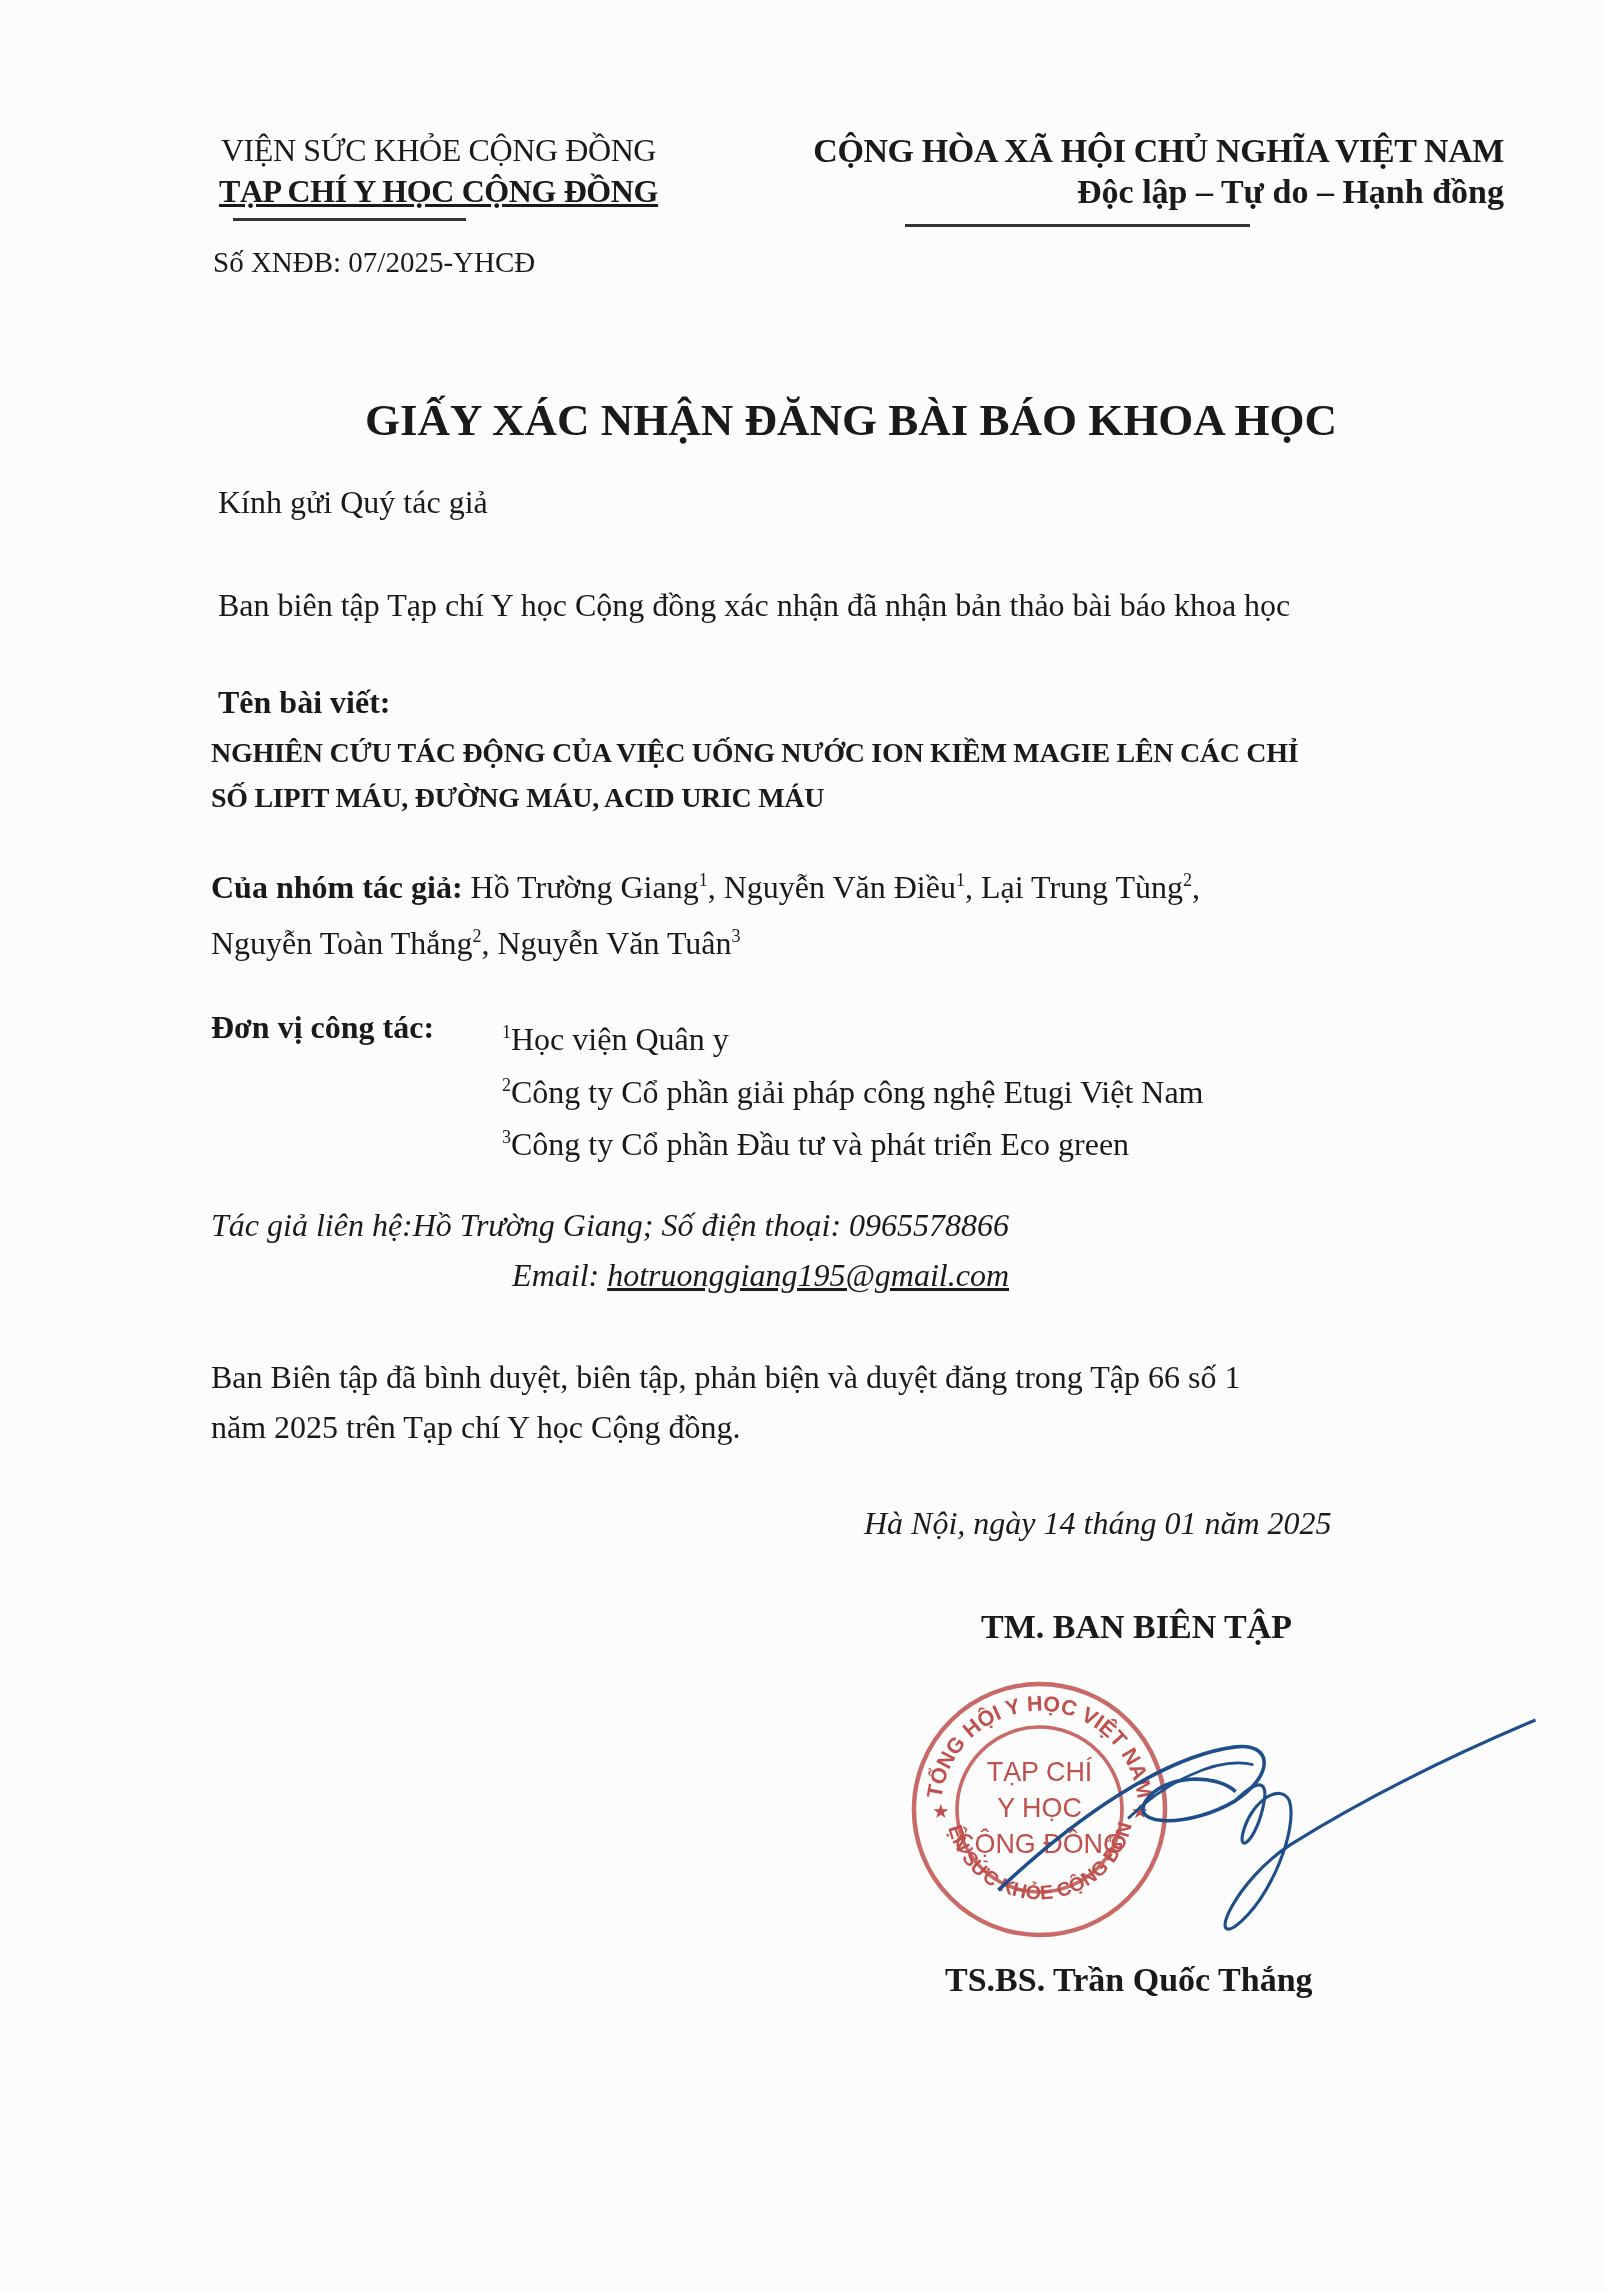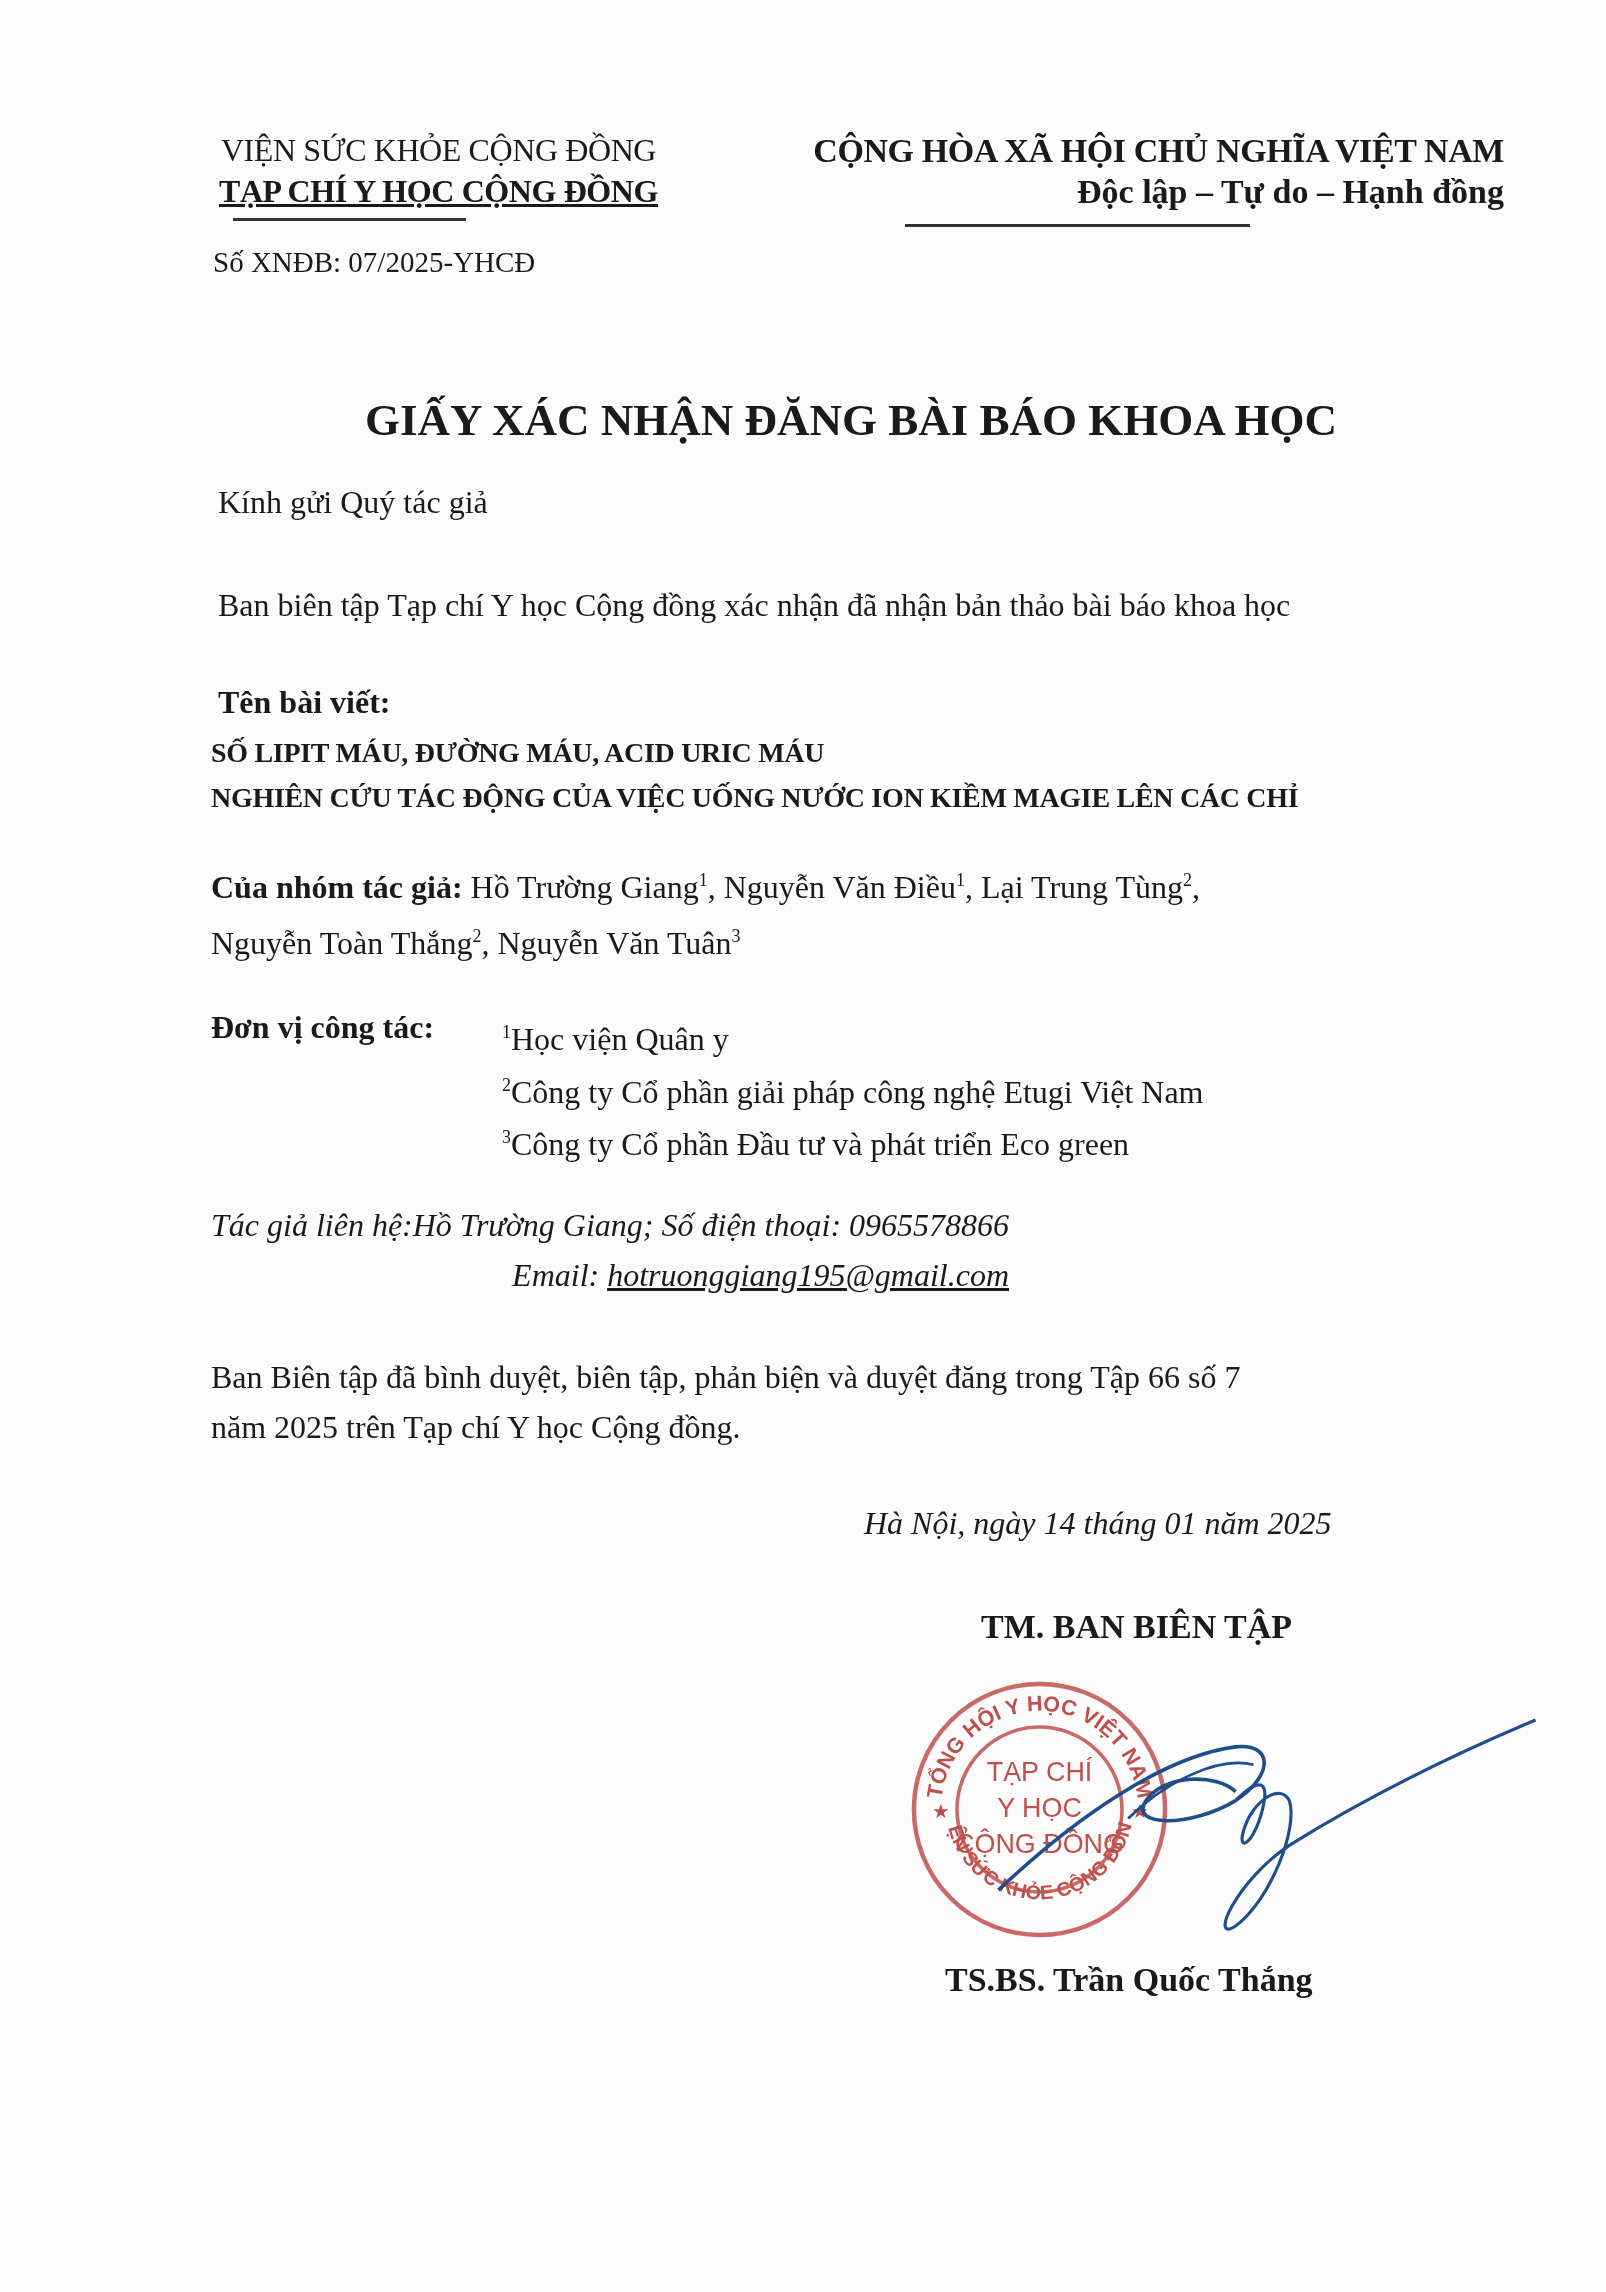--- a/index.html
+++ b/index.html
@@ -71,22 +71,22 @@
 
 <div class="abs doc-title">
   <span>GIẤY XÁC NHẬN ĐĂNG BÀI BÁO KHOA HỌC</span>
 </div>
 
 <div class="abs body-text salutation">Kính gửi Quý tác giả</div>
 <div class="abs body-text intro">Ban biên tập Tạp chí Y học Cộng đồng xác nhận đã nhận bản thảo bài báo khoa học</div>
 
 <div class="abs body-text article-label label-bold">Tên bài viết:</div>
 <div class="abs article-title">
+  <div>NGHIÊN CỨU TÁC ĐỘNG CỦA VIỆC UỐNG NƯỚC ION KIỀM MAGIE LÊN CÁC CHỈ</div>
   <div>SỐ LIPIT MÁU, ĐƯỜNG MÁU, ACID URIC MÁU</div>
-  <div>NGHIÊN CỨU TÁC ĐỘNG CỦA VIỆC UỐNG NƯỚC ION KIỀM MAGIE LÊN CÁC CHỈ</div>
 </div>
 
 <div class="abs authors">
   <span class="label-bold">Của nhóm tác giả:</span>
   <span> <span>Hồ Trường Giang</span><sup>1</sup>,</span>
   <span> <span>Nguyễn Văn Điều</span><sup>1</sup>,</span>
   <span> <span>Lại Trung Tùng</span><sup>2</sup>,</span><br>
   <span><span>Nguyễn Toàn Thắng</span><sup>2</sup>,</span>
   <span> <span>Nguyễn Văn Tuân</span><sup>3</sup></span>
 </div>
@@ -99,21 +99,21 @@
 </div>
 
 <div class="abs contact">
   <div>Tác giả liên hệ:Hồ Trường Giang; Số điện thoại: 0965578866</div>
   <div>
     <span>Email: </span><a>hotruonggiang195@gmail.com</a>
   </div>
 </div>
 
 <div class="abs closing">
-  <div>Ban Biên tập đã bình duyệt, biên tập, phản biện và duyệt đăng trong Tập 66 số 7</div>
+  <div>Ban Biên tập đã bình duyệt, biên tập, phản biện và duyệt đăng trong Tập 66 số 1</div>
   <div>năm 2025 trên Tạp chí Y học Cộng đồng.</div>
 </div>
 
 <div class="abs date-line">Hà Nội, ngày 14 tháng 01 năm 2025</div>
 <div class="abs sign-role">TM. BAN BIÊN TẬP</div>
 
 <svg class="abs stamp" viewBox="0 0 300 300">
   <defs>
     <path id="arcTop" d="M 40 150 A 110 110 0 0 1 260 150"></path>
     <path id="arcBot" d="M 48 170 A 105 105 0 0 0 252 170"></path>

